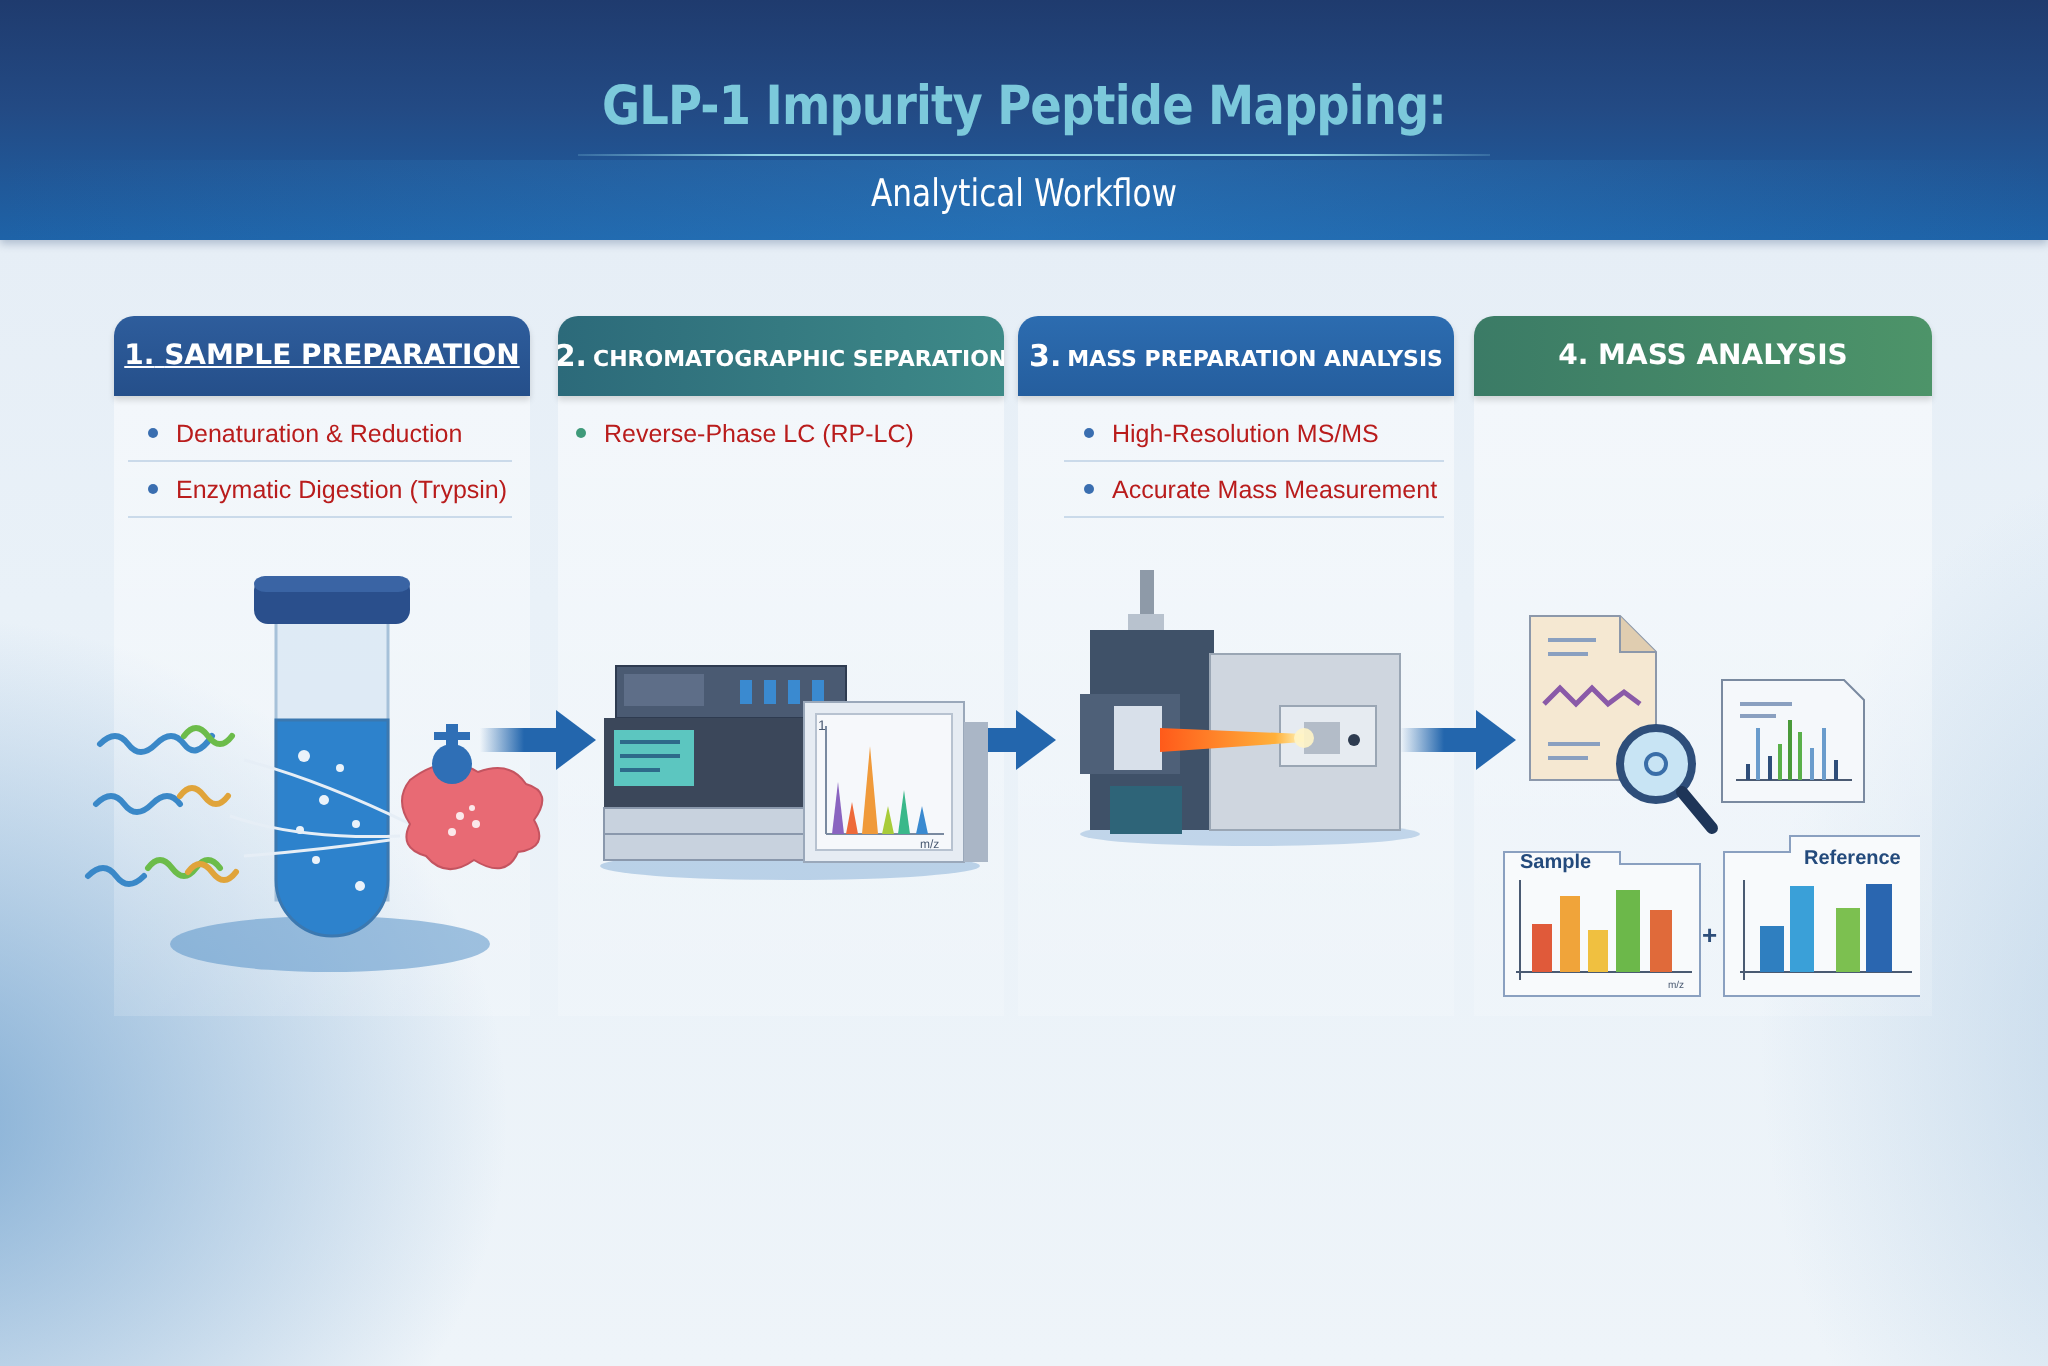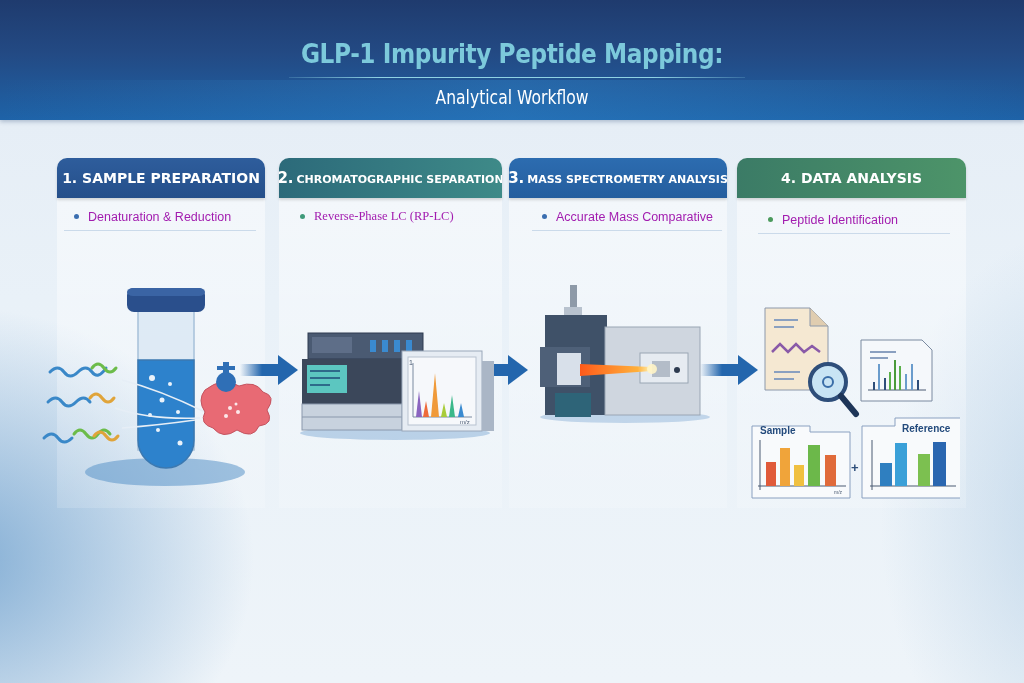--- a/index.html
+++ b/index.html
@@ -50,76 +50,80 @@
   .panel-head span.t { display: inline-block; }
   .h1 { background: linear-gradient(180deg, #2e5d9c, #254f8a); font-size: 14px; }
   .h2 { background: linear-gradient(90deg, #2c6a7a, #3e8a88); font-size: 11px; }
   .h3 { background: linear-gradient(180deg, #2c6cb0, #255e9e); font-size: 11px; }
   .h4 { background: linear-gradient(90deg, #3b7b66, #4d9469); font-size: 14px; }
   .h2 .num, .h3 .num { font-size: 15px; margin-right: 3px; }
   .bullets { position: absolute; top: 203px; }
   .bullet {
     height: 27px; display: flex; align-items: center;
     border-bottom: 1px solid rgba(170,195,220,0.55);
-    font-size: 12.5px; color: #a21caf; white-space: nowrap;
+    font-size: 12.5px; color: #b91c1c; white-space: nowrap;
   }
   .bullet .dot { display: inline-block; width: 5px; height: 5px; border-radius: 50%; margin: 0 9px 0 10px; }
   .arrow { position: absolute; }
   svg { display: block; }
   .illus { position: absolute; }
 </style>
 </head>
 <body>
 
 <div class="header"></div>
 <div class="title">GLP-1 Impurity Peptide Mapping:</div>
 <div class="title-rule"></div>
 <div class="subtitle">Analytical Workflow</div>
 
 <div class="col-bg" style="left:57px;width:208px;"></div>
 <div class="col-bg" style="left:279px;width:223px;"></div>
 <div class="col-bg" style="left:509px;width:218px;"></div>
 <div class="col-bg" style="left:737px;width:229px;"></div>
 
-<div class="panel-head h1" style="left:57px;width:208px;">
+<div class="panel-head h1" style="left:57px;width:208px;text-decoration:underline;">
   <span class="t"><span>1.</span> <span>SAMPLE PREPARATION</span></span>
 </div>
 <div class="panel-head h2" style="left:279px;width:223px;">
   <span class="t"><span class="num">2.</span><span>CHROMATOGRAPHIC SEPARATION</span></span>
 </div>
 <div class="panel-head h3" style="left:509px;width:218px;">
-  <span class="t"><span class="num">3.</span><span>MASS SPECTROMETRY ANALYSIS</span></span>
+  <span class="t"><span class="num">3.</span><span>MASS PREPARATION ANALYSIS</span></span>
 </div>
 <div class="panel-head h4" style="left:737px;width:229px;">
-  <span class="t"><span>4.</span> <span>DATA ANALYSIS</span></span>
+  <span class="t"><span>4.</span> <span>MASS ANALYSIS</span></span>
 </div>
 
 <div class="bullets" style="left:64px;width:192px;">
   <div class="bullet">
       <span class="dot" style="background:#3a6eb0"></span>
       <span>Denaturation &amp; Reduction</span>
     </div>
-</div>
-<div class="bullets" style="left:290px;width:200px;font-family:Liberation Serif, serif;">
+  <div class="bullet">
+      <span class="dot" style="background:#3a6eb0"></span>
+      <span>Enzymatic Digestion (Trypsin)</span>
+    </div>
+</div>
+<div class="bullets" style="left:278px;width:200px;">
   <div class="bullet" style="border-bottom:none">
       <span class="dot" style="background:#3f9a7a"></span>
       <span>Reverse-Phase LC (RP-LC)</span>
     </div>
 </div>
 <div class="bullets" style="left:532px;width:190px;">
   <div class="bullet">
       <span class="dot" style="background:#3a6eb0"></span>
-      <span>Accurate Mass Comparative</span>
+      <span>High-Resolution MS/MS</span>
+    </div>
+  <div class="bullet">
+      <span class="dot" style="background:#3a6eb0"></span>
+      <span>Accurate Mass Measurement</span>
     </div>
 </div>
 <div class="bullets" style="left:758px;width:192px;top:206px;">
-  <div class="bullet">
-      <span class="dot" style="background:#4b9a5c"></span>
-      <span>Peptide Identification</span>
-    </div>
 </div>
 
 <svg class="arrow" style="left:240px;top:355px" width="60" height="30">
   <defs>
       <linearGradient id="ag" x1="0" x2="1">
         <stop offset="0" stop-color="#2366ad" stop-opacity="0"></stop>
         <stop offset="0.55" stop-color="#2366ad"></stop>
       </linearGradient>
     </defs>
   <rect x="0" y="9" width="40" height="12" fill="url(#ag)"></rect>

